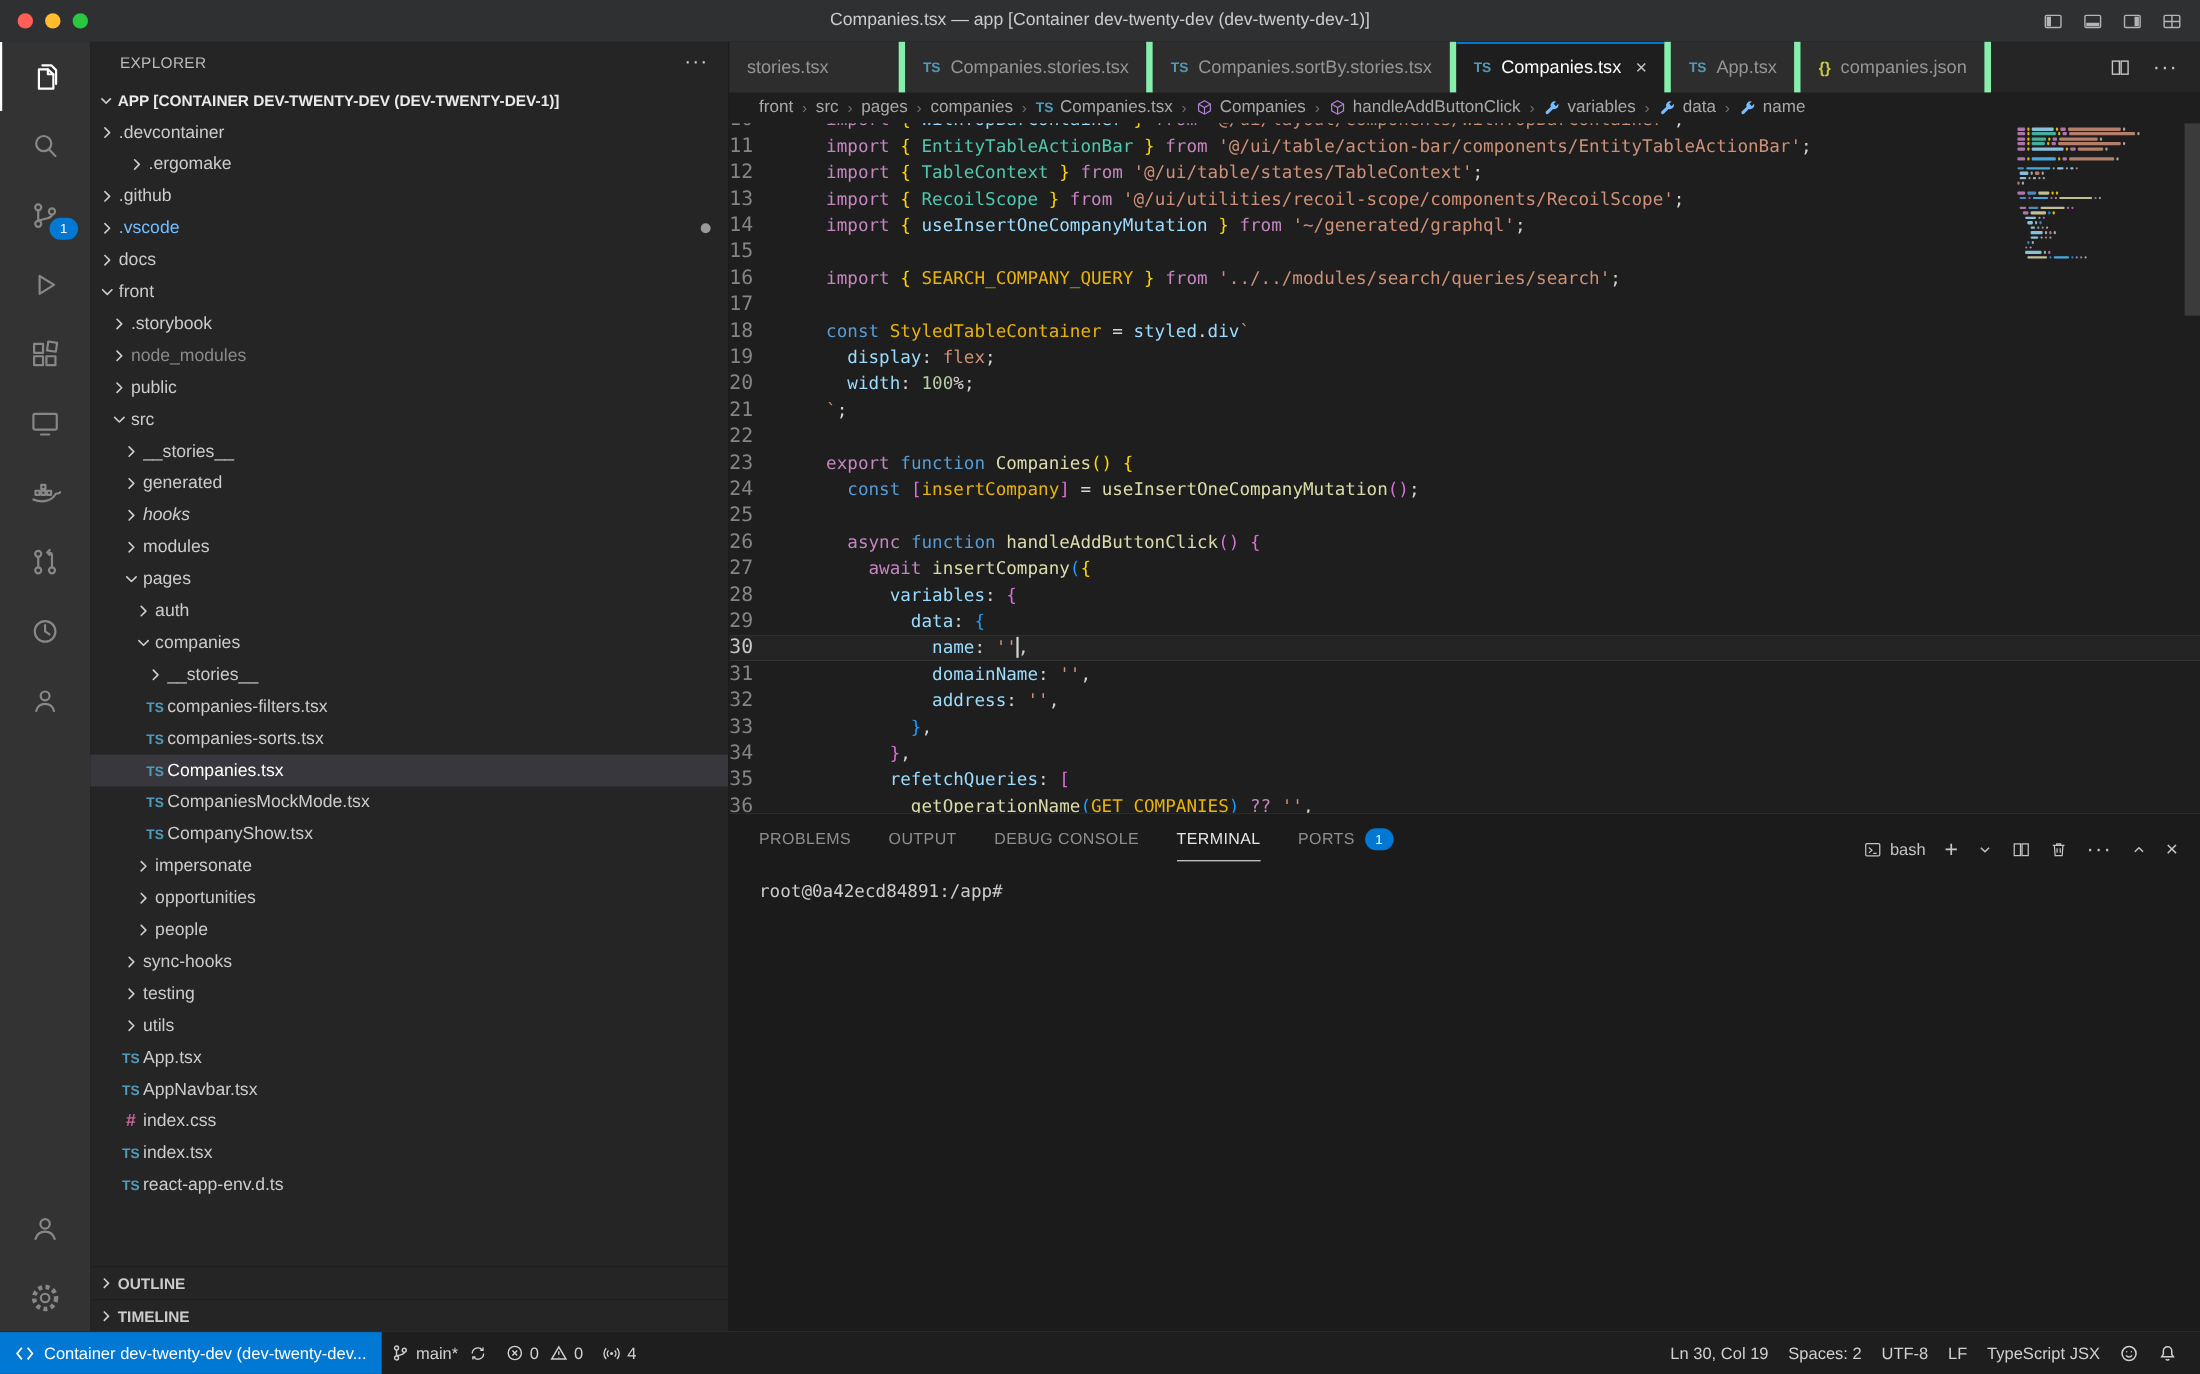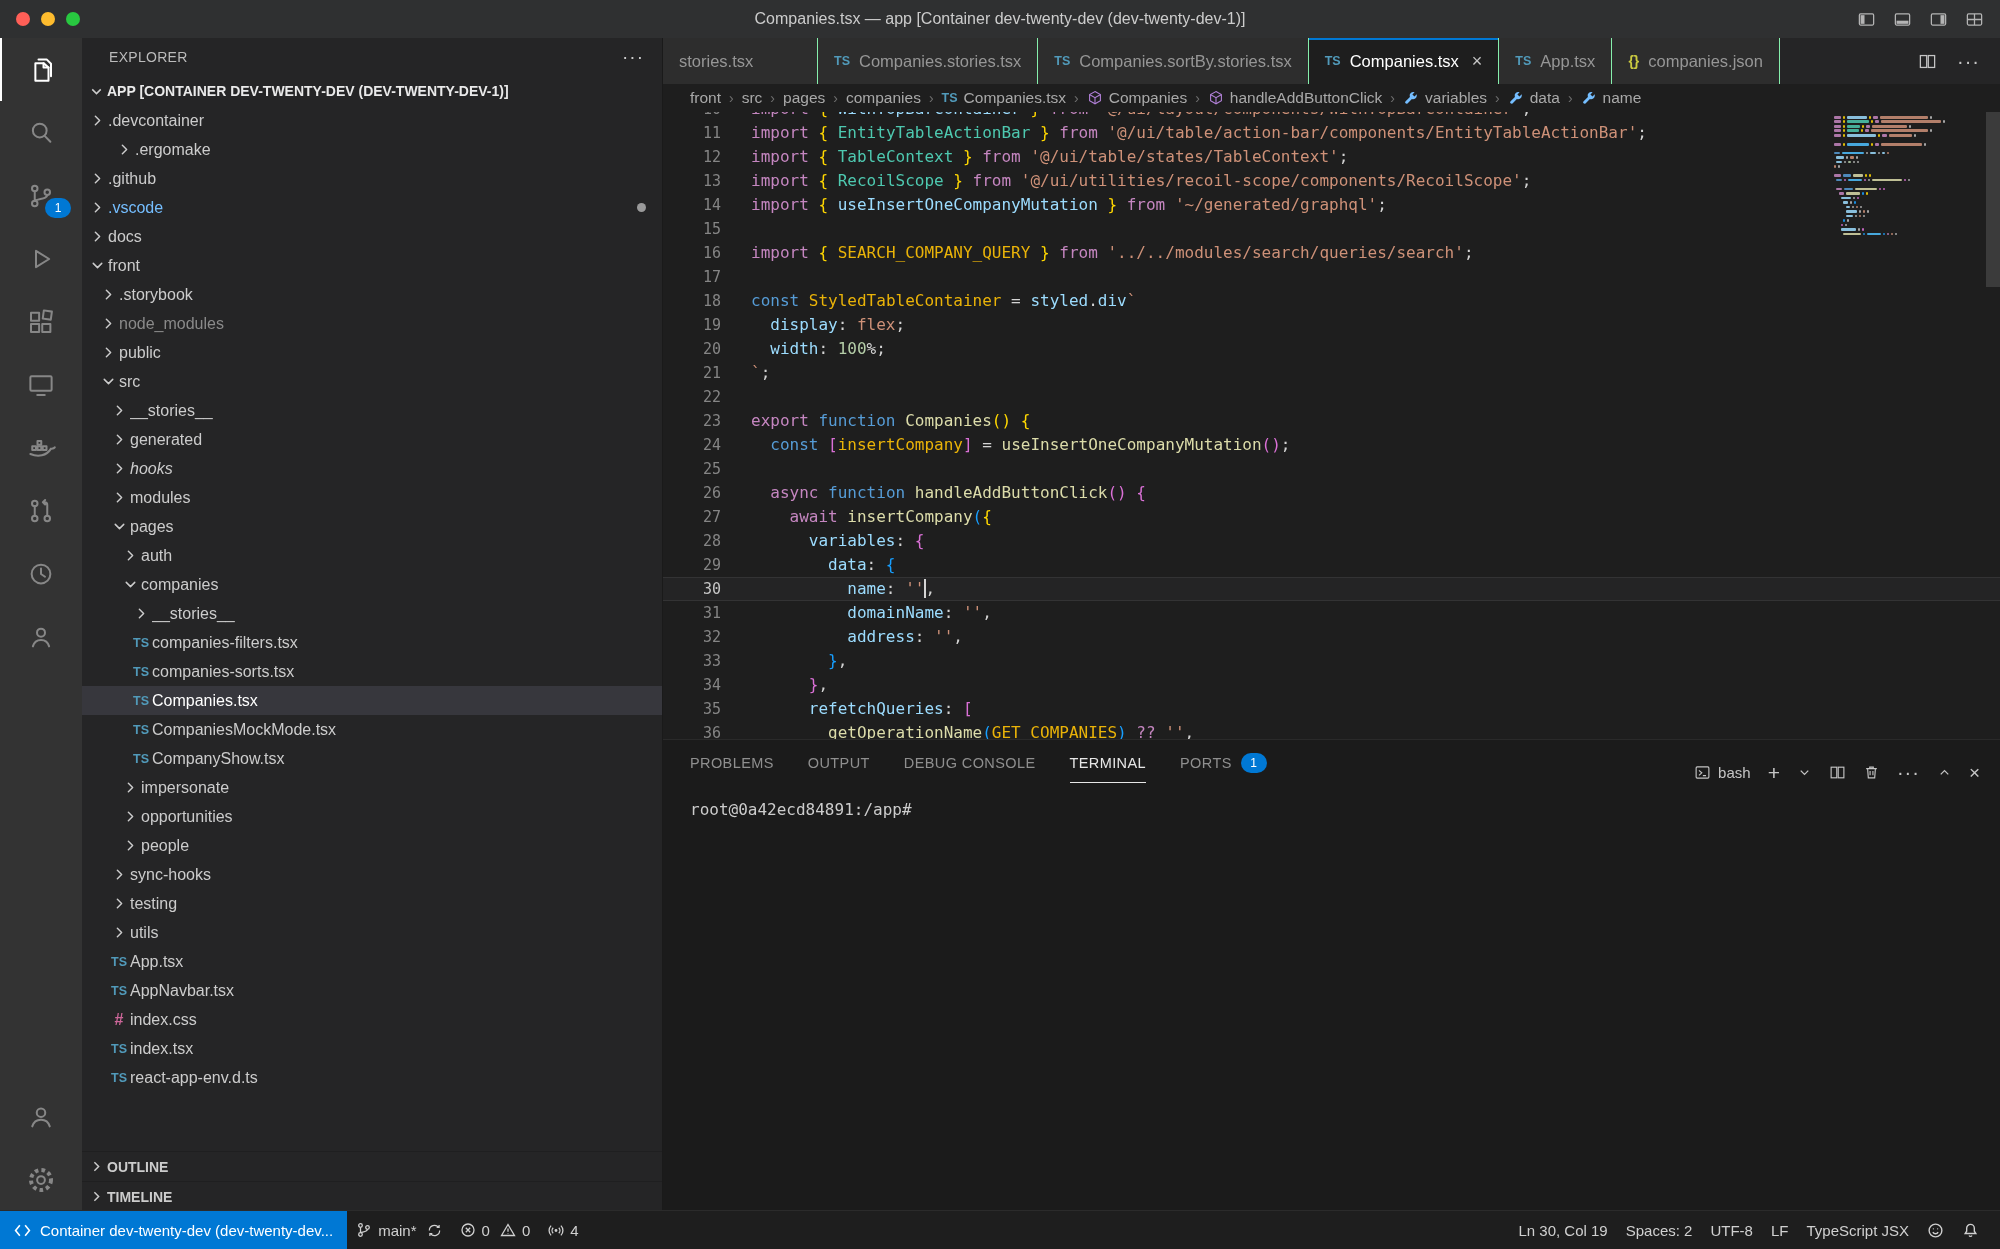--- a/index.html
+++ b/index.html
@@ -39,35 +39,35 @@
   .ficon.css{color:#cc6699;font-size:16px;}
   .ficon.json{color:#cbcb41;font-size:14px;}
   .label{overflow:hidden;text-overflow:ellipsis;padding-right:8px;}
   .mod-dot{position:absolute;right:16px;width:9px;height:9px;border-radius:50%;background:#9a9a9a;}
   .bottom-sections{position:absolute;bottom:0;left:0;right:0;}
   .bsec{height:29px;display:flex;align-items:center;font-size:14px;font-weight:bold;color:#cccccc;border-top:1px solid #1f1f20;padding-left:6px;gap:2px;cursor:pointer;}
 
   
   .editor-area{position:absolute;left:663px;top:38px;right:0;bottom:38px;background:#1e1e1e;}
   .tabbar{height:46px;background:#252526;display:flex;align-items:stretch;}
-  .tab{display:flex;align-items:center;gap:9px;padding:0 16px;font-size:16.5px;color:#969696;background:#2d2d2d;border-right:1px solid #86efac;flex:none;cursor:pointer;}
+  .tab{display:flex;align-items:center;gap:9px;padding:0 16px;font-size:16.5px;color:#969696;background:#2d2d2d;border-right:6px solid #86efac;flex:none;cursor:pointer;}
   .tab.partial{width:122px;overflow:hidden;}
   .tab.active{background:#1e1e1e;color:#ffffff;box-shadow:inset 0 2px 0 #0078d4;}
   .tab-close{font-size:18px;color:#c5c5c5;margin-left:4px;line-height:1;}
   .tab-actions{margin-left:auto;display:flex;align-items:center;gap:20px;padding-right:20px;color:#c5c5c5;}
   .ellipsis-lbl{font-size:20px;letter-spacing:1px;cursor:pointer;}
 
   .breadcrumb{height:28px;display:flex;align-items:center;font-size:15.5px;color:#a9a9a9;padding-left:27px;white-space:nowrap;}
   .bc-item{display:flex;align-items:center;gap:6px;cursor:pointer;}
   .bc-sep{color:#6f6f6f;margin:0 8px;font-size:14px;}
 
   .code-region{position:absolute;top:74px;left:0;right:0;bottom:471px;overflow:hidden;}
   .code{margin-top:-15px;}
   .cl{display:flex;height:24px;line-height:24px;font-family:"DejaVu Sans Mono",monospace;font-size:16px;white-space:pre;}
-  .ln{width:58px;text-align:right;color:#858585;flex:none;font-size:15px;}
+  .ln{width:58px;color:#858585;flex:none;font-size:18px;}
   .ct{padding-left:30px;}
   .cl.current{background:rgba(100,105,110,0.09);box-shadow:inset 0 1px 0 rgba(255,255,255,0.07),inset 0 -1px 0 rgba(255,255,255,0.07);}
   .cl.current .ln{color:#c6c6c6;}
   .cursor{display:inline-block;width:2px;height:19px;background:#d4d4d4;vertical-align:middle;margin:0 -1px 3px 0;}
 
   .tk-p{color:#d4d4d4}.tk-k{color:#c586c0}.tk-kc{color:#569cd6}.tk-t{color:#4ec9b0}
   .tk-v{color:#9cdcfe}.tk-cb{color:#eab308}.tk-fn{color:#dcdcaa}.tk-s{color:#ce9178}
   .tk-n{color:#b5cea8}.tk-b1{color:#ffd700}.tk-b2{color:#da70d6}.tk-b3{color:#179fff}
 
   .minimap{position:absolute;top:4px;right:16px;width:150px;}

